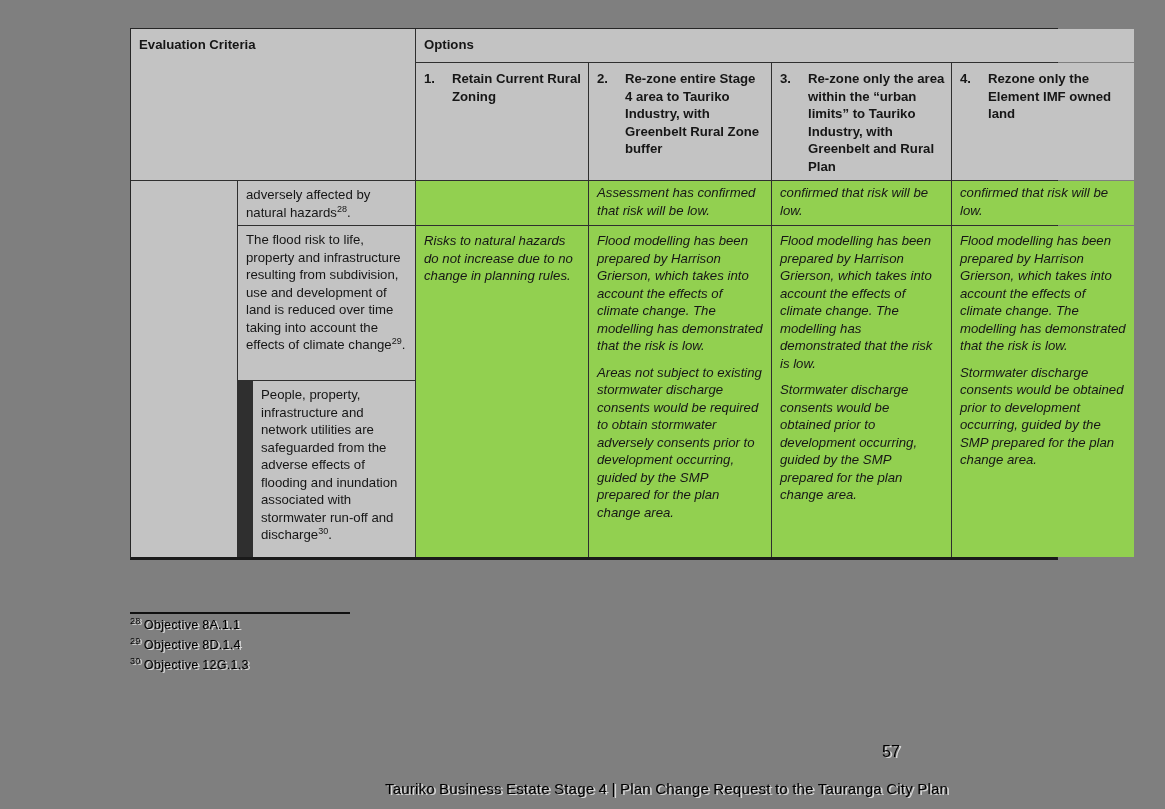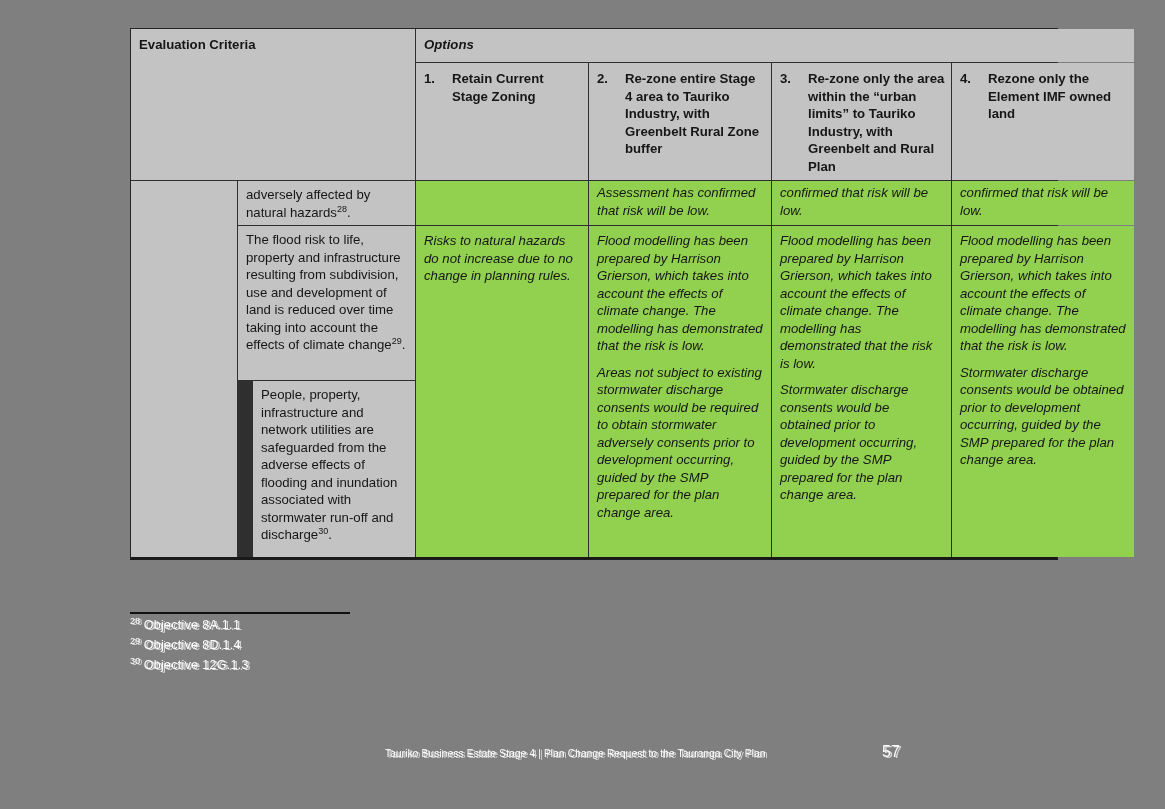--- a/index.html
+++ b/index.html
@@ -31,56 +31,56 @@
     overflow: hidden;
     color: #161616;
     font-size: 13.2px;
     line-height: 17.5px;
   }
   .gray  { background: #c3c3c3; }
   .green { background: #92d050; font-style: italic; }
 
   .hdr { font-weight: bold; padding: 7px 8px 4px 8px; }
   .cell-eval-criteria  { grid-column: 1 / 3; grid-row: 1 / 3; }
-  .cell-options        { grid-column: 3 / 7; grid-row: 1 / 2; font-style: italic; }
+  .cell-options        { grid-column: 3 / 7; grid-row: 1 / 2; }
   .opt-hdr             { grid-row: 2 / 3; display: flex; align-items: flex-start;
                          font-weight: bold; padding: 7px 6px 4px 8px; }
   .opt-hdr .num        { flex: 0 0 28px; }
   .opt-hdr .lbl        { flex: 1 1 auto; }
   .c3 { grid-column: 3 / 4; } .c4 { grid-column: 4 / 5; }
   .c5 { grid-column: 5 / 6; } .c6 { grid-column: 6 / 7; }
 
   .spacer-cell { grid-column: 1 / 2; grid-row: 3 / 6; }
   .crit        { grid-column: 2 / 3; padding: 5px 8px; }
   .r3 { grid-row: 3 / 4; } .r4 { grid-row: 4 / 5; } .r5 { grid-row: 5 / 6; margin-left: 15px; }
   .opt-r1   { grid-row: 3 / 4; padding: 3px 8px; }
   .opt-body { grid-row: 4 / 6; padding: 6px 8px; }
   .opt-body p, .opt-r1 p { margin: 0 0 9px 0; }
   sup { font-size: 9px; line-height: 0; }
 
   
   .emboss {
-    color: #ffffff;
+    color: #000000;
     text-shadow: 2px 1px 0 rgba(232,232,232,0.85);
   }
   .fn-divider {
     position: absolute; left: 130px; top: 612px;
     width: 220px; height: 2px; background: #101010;
   }
   .footnote {
     position: absolute; left: 130px;
     font-size: 12.5px; letter-spacing: 0.3px;
   }
   .fn-1 { top: 618px; } .fn-2 { top: 638px; } .fn-3 { top: 658px; }
   .footnote sup { font-size: 9px; margin-right: 3px; }
 
   
   .footer-title {
-    position: absolute; left: 385px; top: 748px;
-    font-size: 10px; letter-spacing: 0.2px;
+    position: absolute; left: 385px; top: 780px;
+    font-size: 15px; letter-spacing: 0.2px;
   }
   .page-number {
     position: absolute; left: 847px; top: 743px;
     font-size: 16px;
     margin-left: 35px;
   }
 </style>
 </head>
 <body>
 
@@ -90,21 +90,21 @@
 
     <div class="cell gray hdr cell-eval-criteria">
       <span>Evaluation Criteria</span>
     </div>
     <div class="cell gray hdr cell-options">
       <span>Options</span>
     </div>
 
     <div class="cell gray opt-hdr c3">
       <span class="num">1.</span>
-      <span class="lbl">Retain Current Stage Zoning</span>
+      <span class="lbl">Retain Current Rural Zoning</span>
     </div>
     <div class="cell gray opt-hdr c4">
       <span class="num">2.</span>
       <span class="lbl">Re-zone entire Stage 4 area to Tauriko Industry, with Greenbelt Rural Zone buffer</span>
     </div>
     <div class="cell gray opt-hdr c5">
       <span class="num">3.</span>
       <span class="lbl">Re-zone only the area within the “urban limits” to Tauriko Industry, with Greenbelt and Rural Plan</span>
     </div>
     <div class="cell gray opt-hdr c6">

